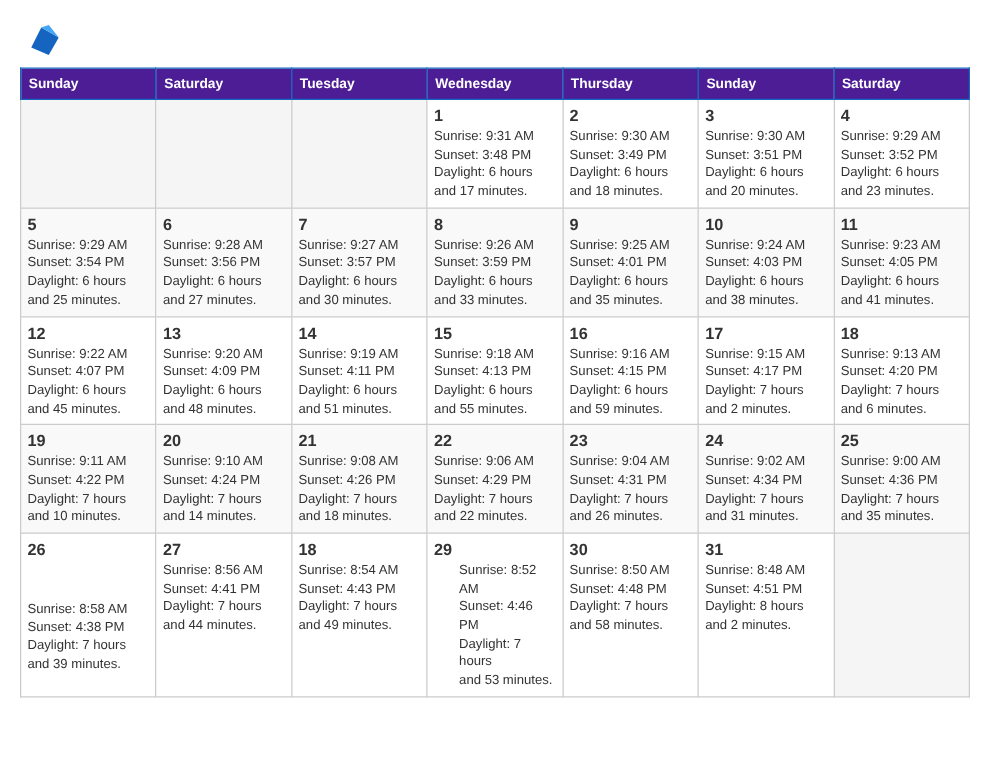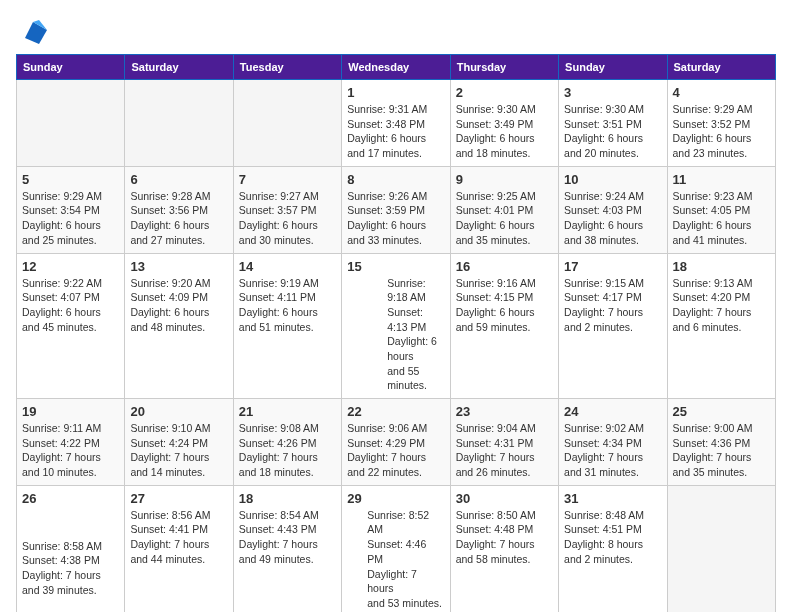--- a/index.html
+++ b/index.html
@@ -226,21 +226,21 @@
         </td>
         <td>
           <span class="day-number">14</span>
           <div class="day-info" style="white-space: pre-line;">Sunrise: 9:19 AM
 Sunset: 4:11 PM
 Daylight: 6 hours
 and 51 minutes.</div>
         </td>
         <td>
           <span class="day-number">15</span>
-          <div class="day-info" style="white-space: pre-line; margin-left: 40px;">Sunrise: 9:18 AM
+          <div class="day-info" style="white-space: pre-line;">Sunrise: 9:18 AM
 Sunset: 4:13 PM
 Daylight: 6 hours
 and 55 minutes.</div>
         </td>
         <td>
           <span class="day-number">16</span>
           <div class="day-info" style="white-space: pre-line;">Sunrise: 9:16 AM
 Sunset: 4:15 PM
 Daylight: 6 hours
 and 59 minutes.</div>

